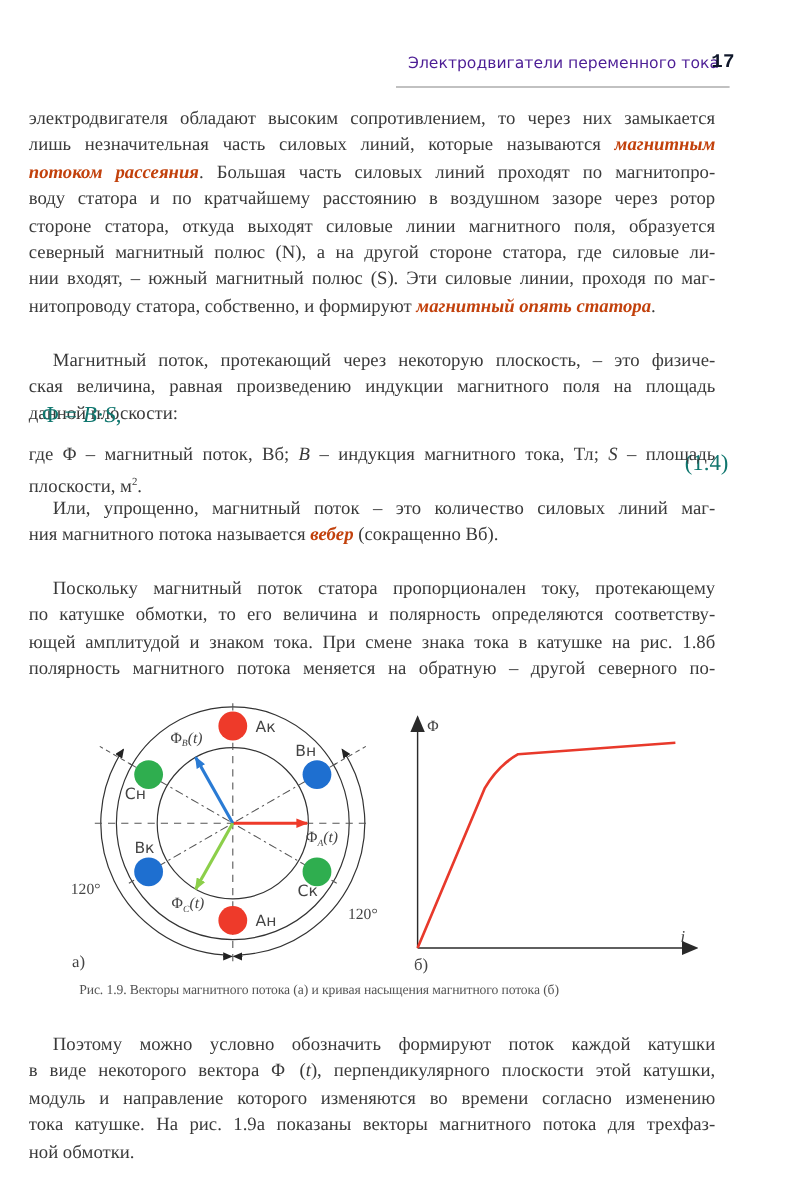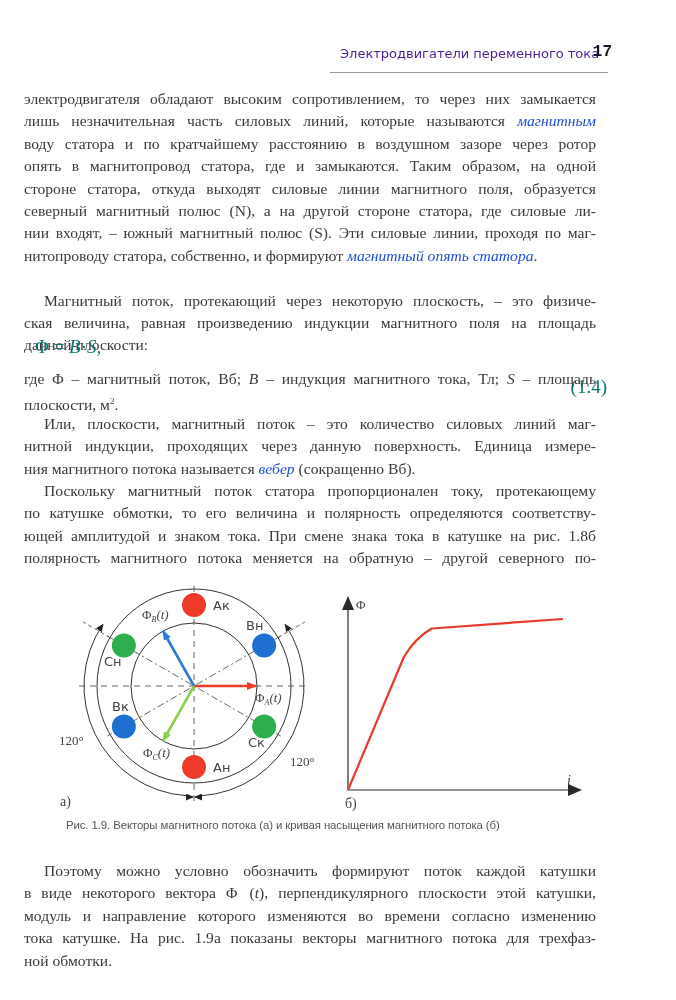--- a/index.html
+++ b/index.html
@@ -10,46 +10,46 @@
                   font-size: 13px; color: #4c1d95; white-space: nowrap; }
   .header-page { position: absolute; right: 8px; top: -1px; font-family: Liberation Mono, monospace;
                  font-size: 16px; font-weight: bold; color: #0f172a; }
   .header-rule { position: absolute; left: 330px; top: 72px; width: 278px; height: 1px; background: #999; }
 
   .text { position: absolute; left: 24px; width: 572px; font-family: "Liberation Serif", "DejaVu Serif", serif;
           font-size: 15.6px; line-height: 22.4px; color: #3a3a3a; text-align: justify; }
   .line { display: block; white-space: nowrap; text-align: justify; text-align-last: justify; height: 22.4px; }
   .line.last { text-align-last: left; }
   .indent { padding-left: 20px; }
-  .bi { font-weight: normal; font-style: italic; color: #1d4ed8; }
+  .bi { font-weight: bold; font-style: italic; color: #c2410c; }
   .it { font-style: italic; }
   .formula { position: absolute; left: 35px; width: 572px; top: 336px; font-family: "Liberation Serif", serif; font-size: 19px; color: #0f766e; }
   .formula .num { position: absolute; right: 0; top: 0; margin-top: 40px; }
   sup { font-size: 9px; vertical-align: 6px; }
 
   .fig { position: absolute; left: 0; top: 570px; width: 676px; height: 250px; }
-  .caption { position: absolute; left: 66px; top: 819px; font-family: Liberation Sans, sans-serif;
+  .caption { position: absolute; left: 66px; top: 819px; font-family: Liberation Serif, serif;
              font-size: 11.4px; color: #555; white-space: nowrap; letter-spacing: -0.1px; }
   svg text { font-family: "DejaVu Sans", "Liberation Sans", sans-serif; }
   .serif { font-family: "Liberation Serif", "DejaVu Serif", serif; }
 </style>
 </head>
 <body>
 
 <div class="header">
   <span class="header-title">Электродвигатели переменного тока</span>
   <span class="header-page">17</span>
 </div>
 <div class="header-rule"></div>
 
 <div class="text" style="top:88px;">
   <span class="line"><span>электродвигателя обладают высоким сопротивлением, то через них замыкается</span></span>
   <span class="line"><span>лишь незначительная часть силовых линий, которые называются </span><span class="bi">магнитным</span></span>
+  <span class="line"><span class="bi">потоком рассеяния</span><span>. Большая часть силовых линий проходят по магнитопро-</span></span>
   <span class="line"><span>воду статора и по кратчайшему расстоянию в воздушном зазоре через ротор</span></span>
-  <span class="line"><span>опять в магнитопровод статора, где и замыкаются. Таким образом, на одной</span></span>
   <span class="line"><span>стороне статора, откуда выходят силовые линии магнитного поля, образуется</span></span>
   <span class="line"><span>северный магнитный полюс (N), а на другой стороне статора, где силовые ли-</span></span>
   <span class="line"><span>нии входят, – южный магнитный полюс (S). Эти силовые линии, проходя по маг-</span></span>
   <span class="line last"><span>нитопроводу статора, собственно, и формируют </span><span class="bi">магнитный опять статора</span><span>.</span></span>
 </div>
 
 <div class="text" style="top:289.6px;">
   <span class="line indent"><span>Магнитный поток, протекающий через некоторую плоскость, – это физиче-</span></span>
   <span class="line"><span>ская величина, равная произведению индукции магнитного поля на площадь</span></span>
   <span class="line last"><span>данной плоскости:</span></span>
@@ -59,22 +59,21 @@
   <span>Φ = </span><span class="it">B</span><span>·</span><span class="it">S</span><span>,</span>
   <span class="num">(1.4)</span>
 </div>
 
 <div class="text" style="top:368px;">
   <span class="line"><span>где Φ – магнитный поток, Вб; </span><span class="it">B</span><span> – индукция магнитного тока, Тл; </span><span class="it">S</span><span> – площадь</span></span>
   <span class="line last"><span>плоскости, м</span><sup>2</sup><span>.</span></span>
 </div>
 
 <div class="text" style="top:412.8px;">
-  <span class="line indent"><span>Или, плоскости, магнитный поток – это количество силовых линий маг-</span></span>
-  <span class="line"><span>нитной индукции, проходящих через данную поверхность. Единица измере-</span></span>
+  <span class="line indent"><span>Или, упрощенно, магнитный поток – это количество силовых линий маг-</span></span>
   <span class="line last"><span>ния магнитного потока называется </span><span class="bi">вебер</span><span> (сокращенно Вб).</span></span>
 </div>
 
 <div class="text" style="top:480px;">
   <span class="line indent"><span>Поскольку магнитный поток статора пропорционален току, протекающему</span></span>
   <span class="line"><span>по катушке обмотки, то его величина и полярность определяются соответству-</span></span>
   <span class="line"><span>ющей амплитудой и знаком тока. При смене знака тока в катушке на рис. 1.8б</span></span>
   <span class="line"><span>полярность магнитного потока меняется на обратную – другой северного по-</span></span>
 </div>
 

